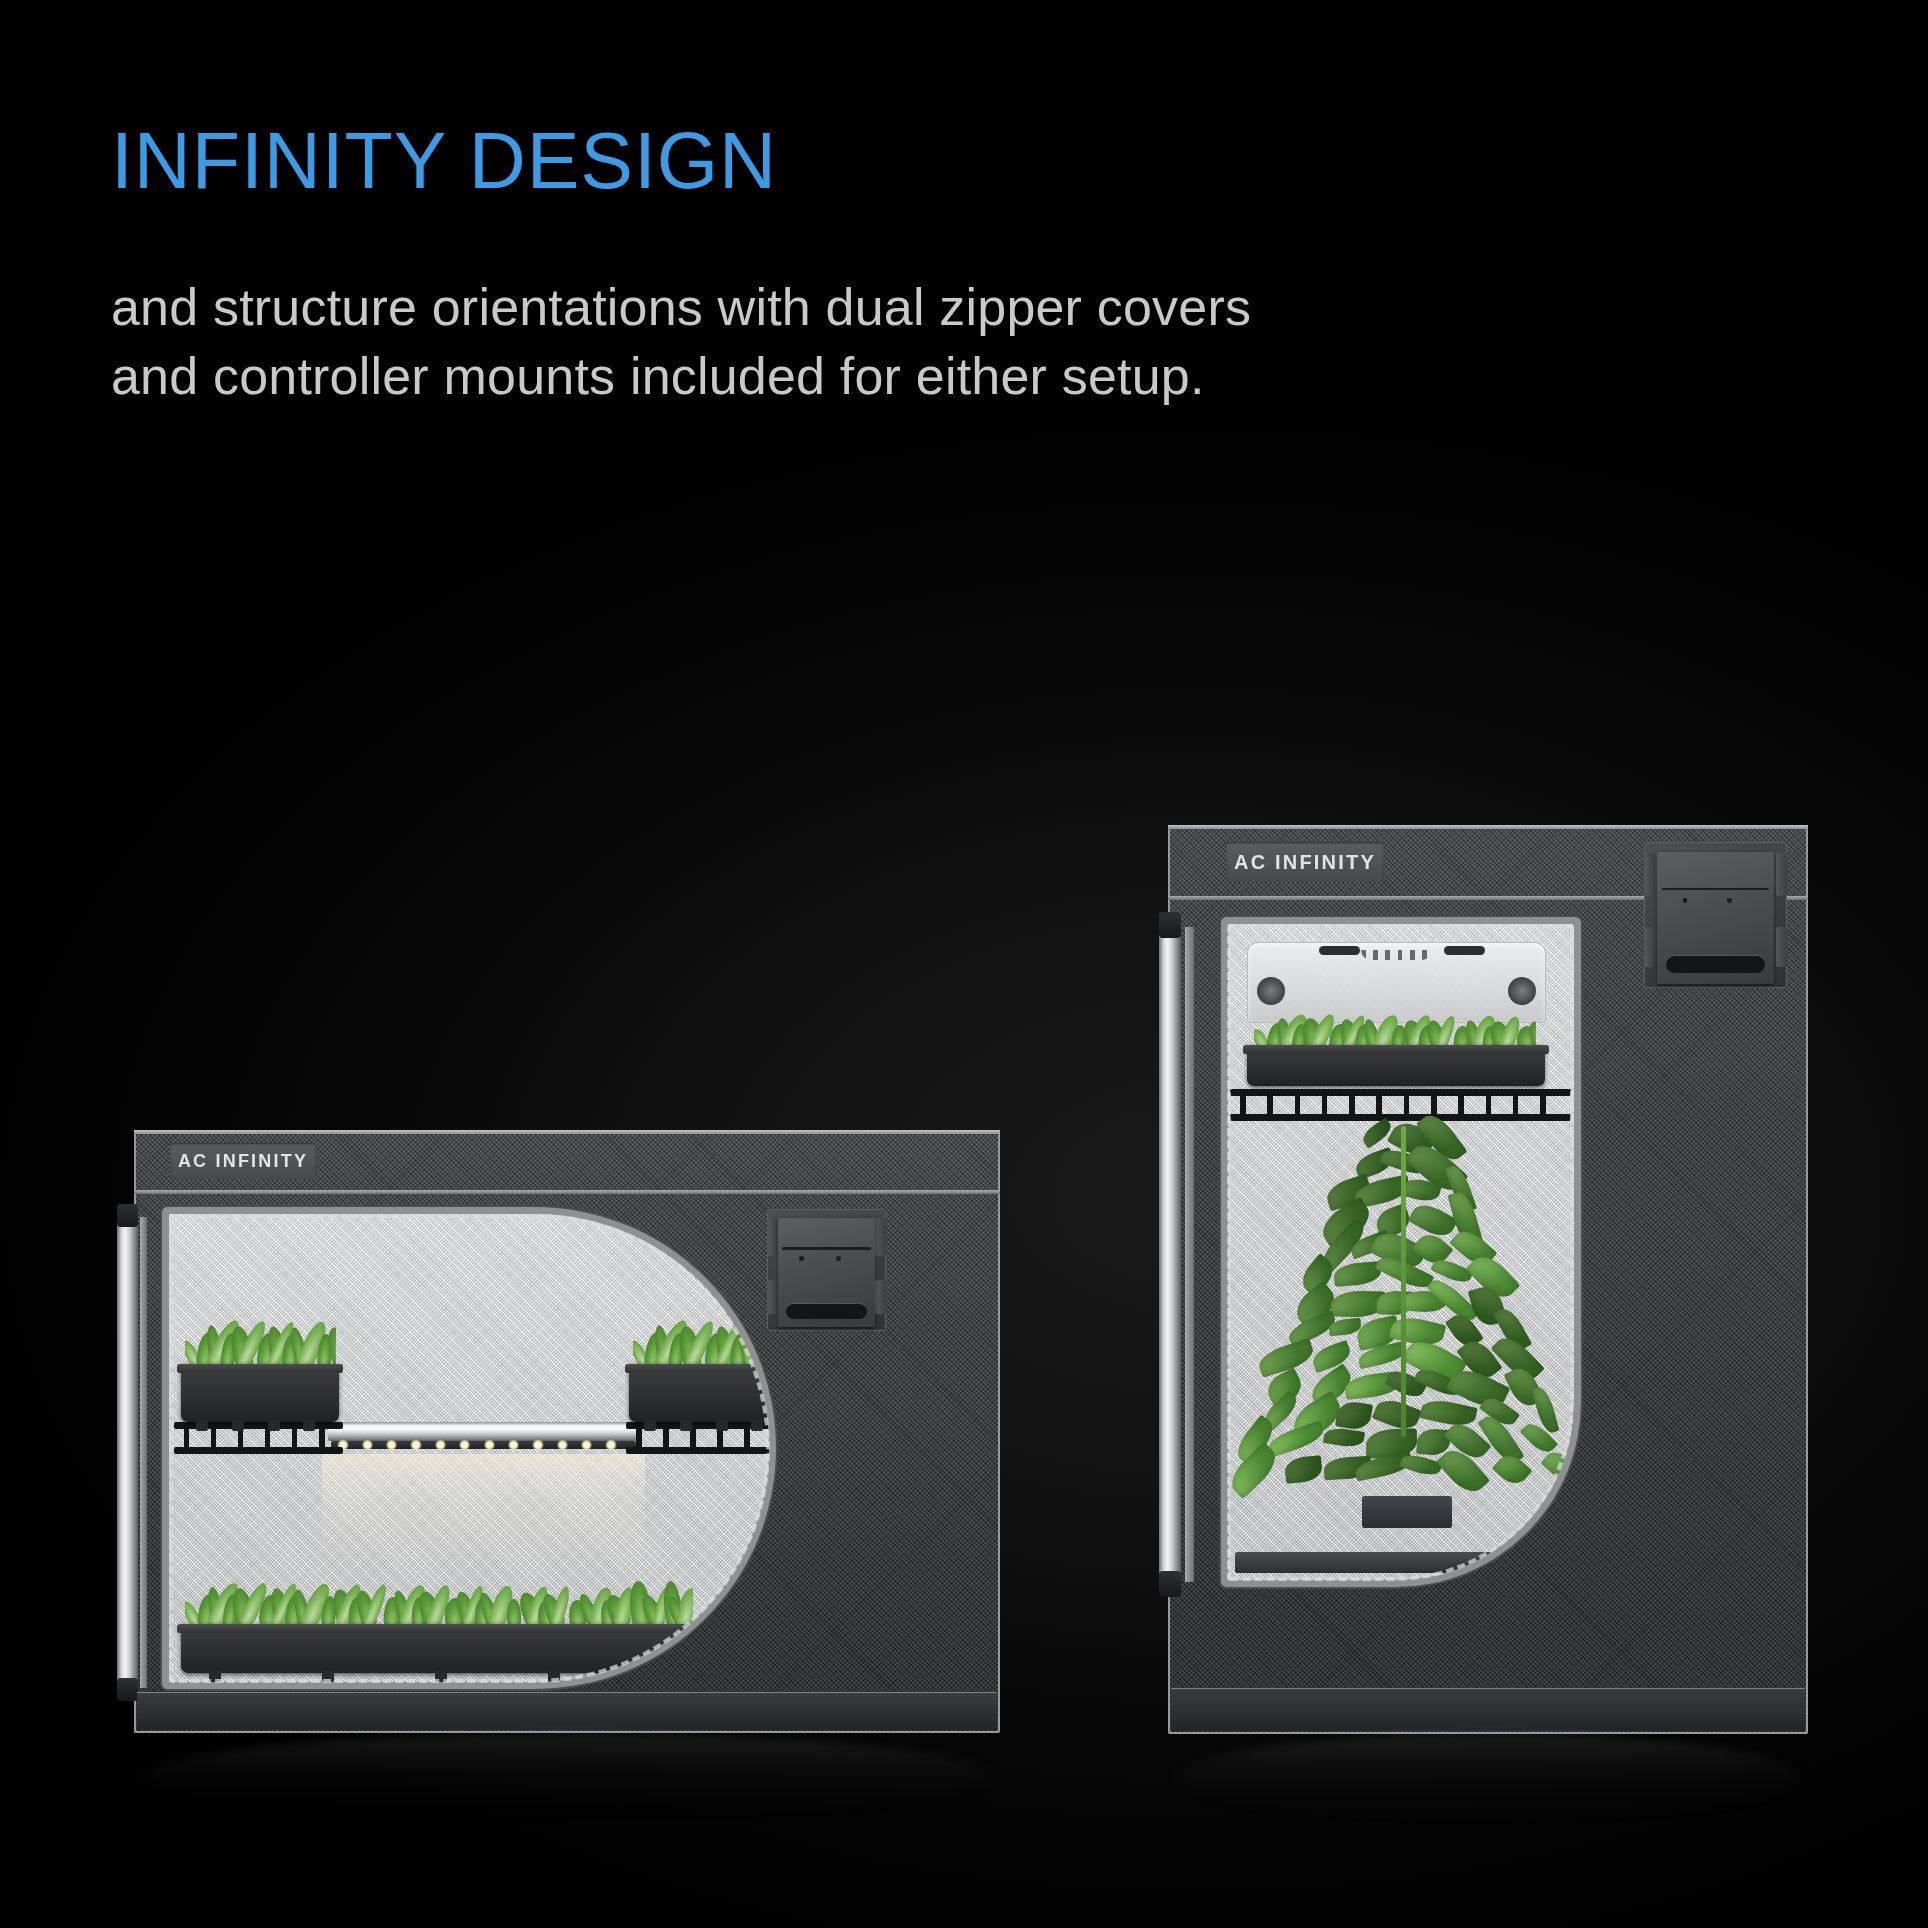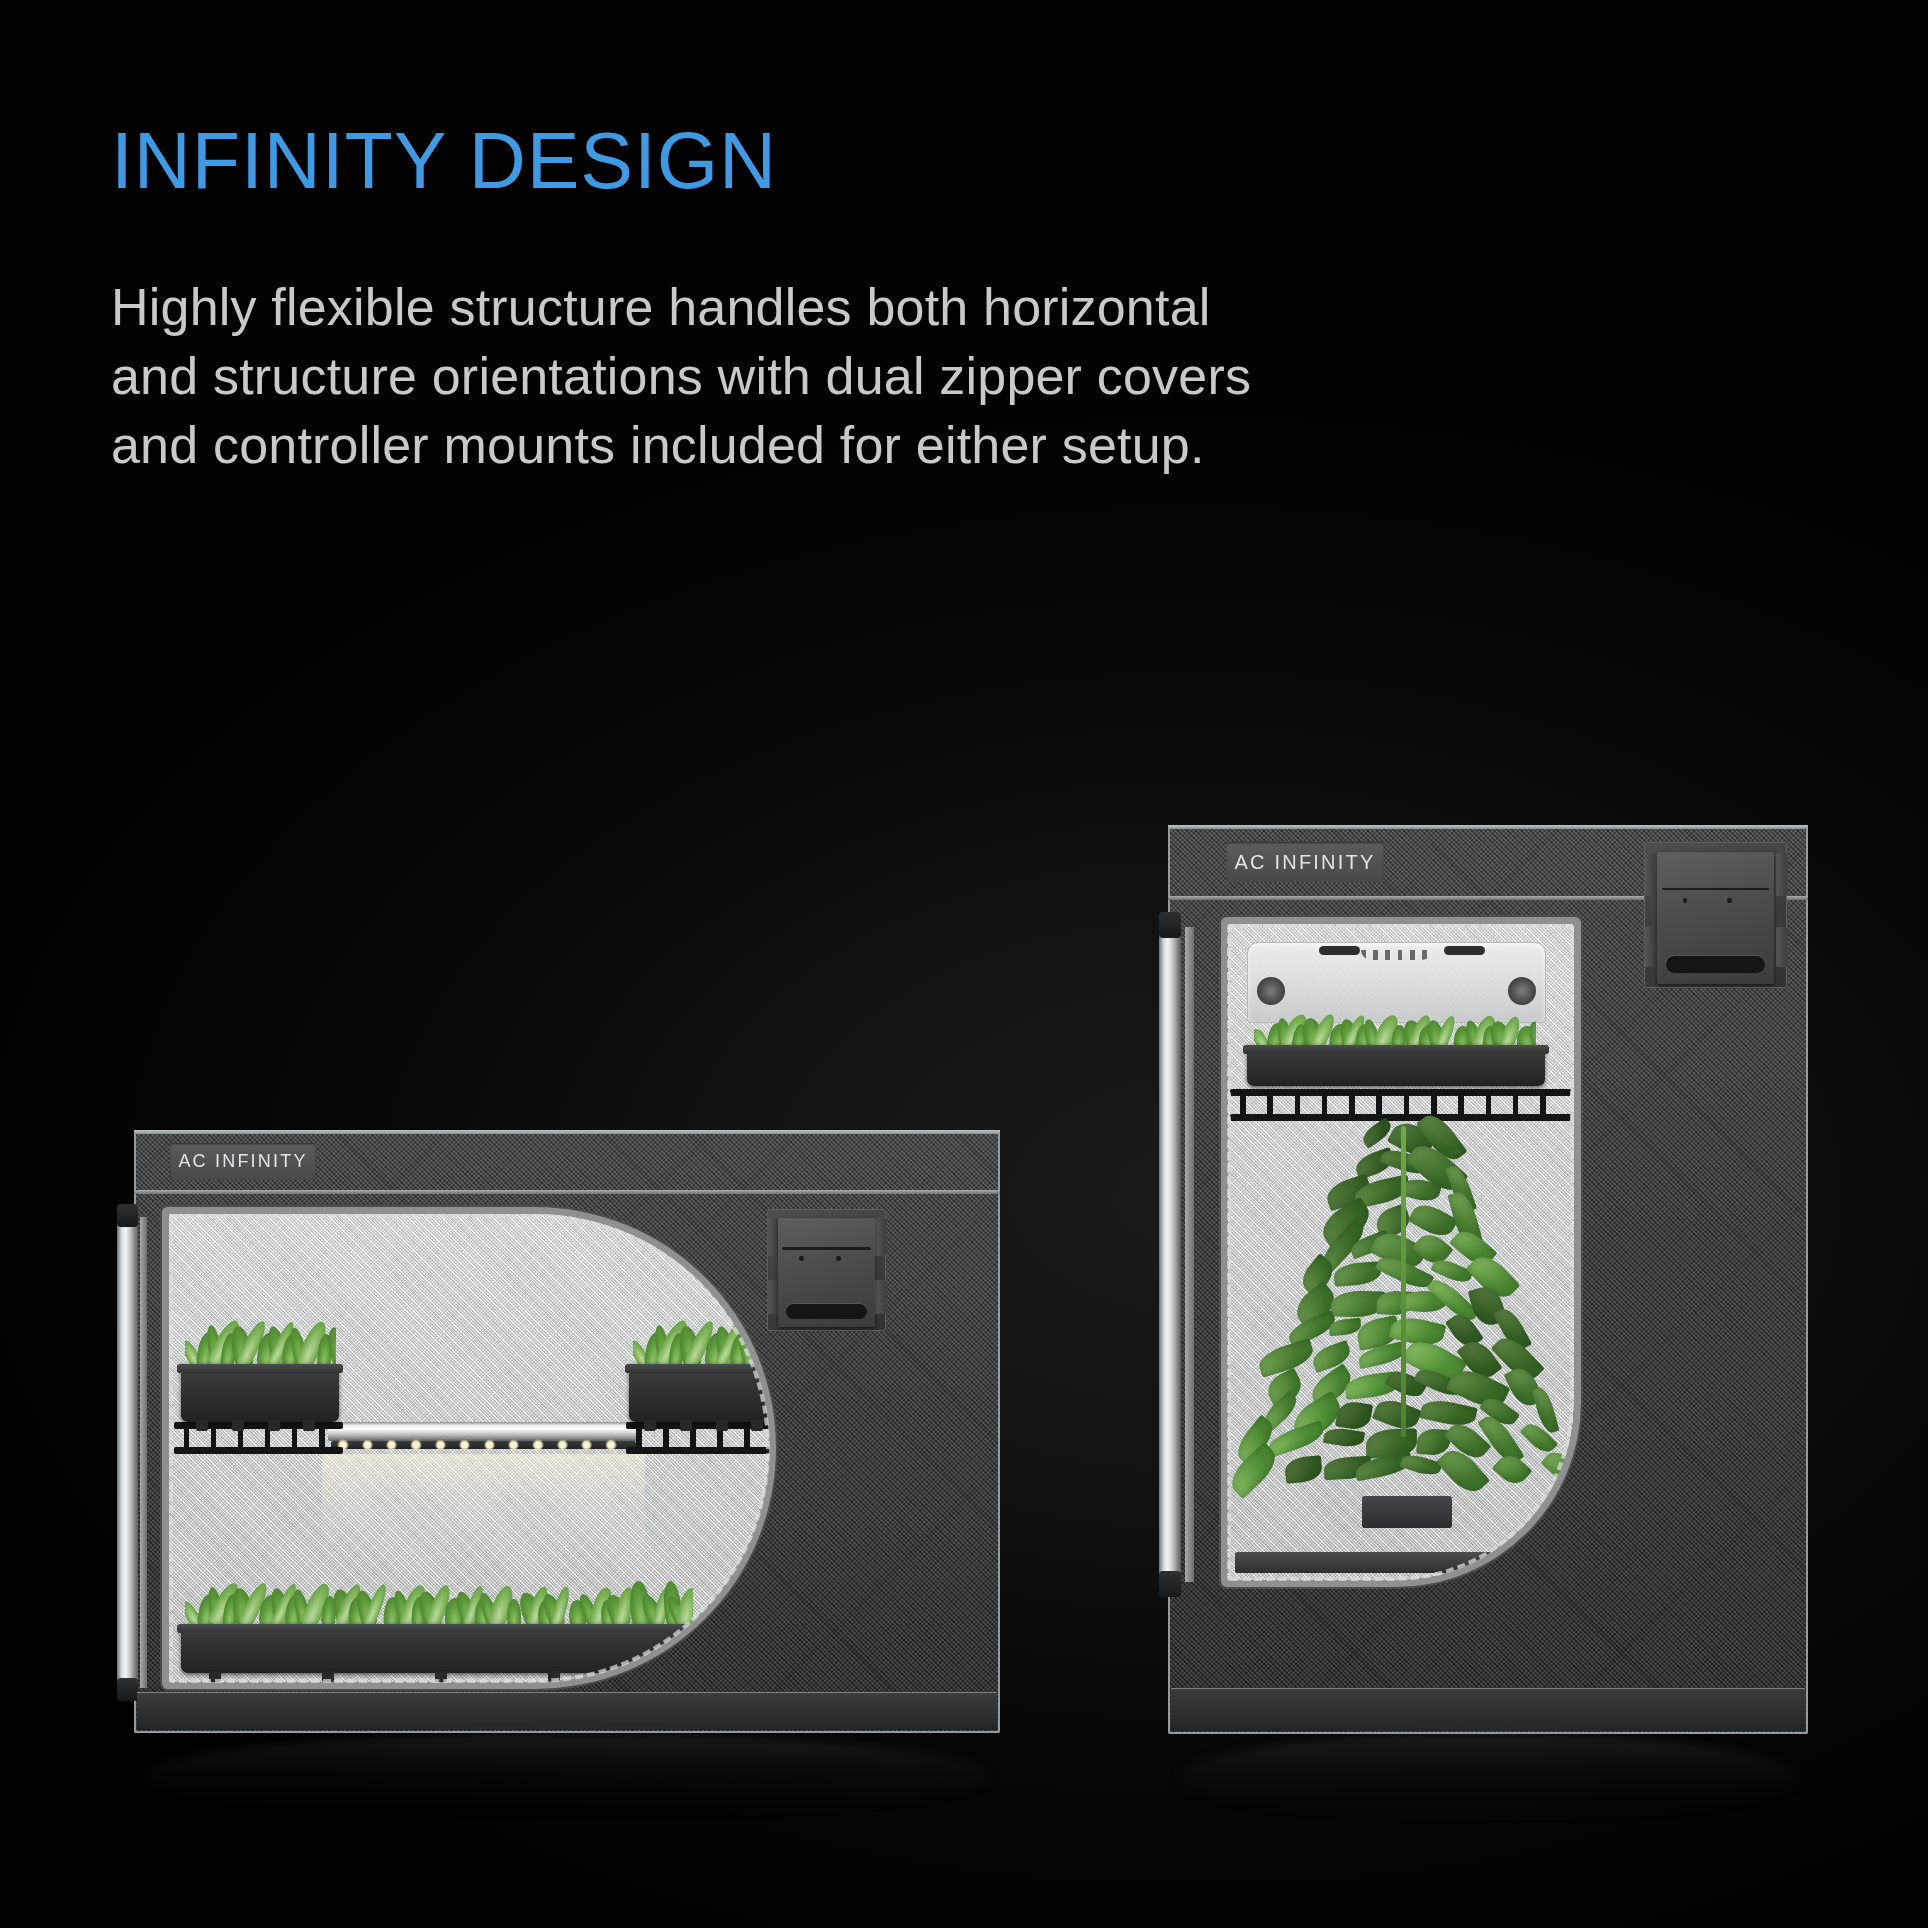--- a/index.html
+++ b/index.html
@@ -57,21 +57,21 @@
   .logo-badge {
     position:absolute;
     background:linear-gradient(180deg,#5a5c5e,#47494b);
     border-radius:3.8px;
     display:flex; align-items:center; justify-content:center;
     box-shadow:0 0.9px 1.9px rgba(0,0,0,.5) inset;
   }
   .logo-badge span {
     color:#e2e4e6;
     letter-spacing:2.2px;
-    font-weight:400;
+    font-weight:700;
     white-space:nowrap;
   }
 
   
   .ctrl-mount { position:absolute; }
   .ctrl-frame {
     position:absolute; inset:0;
     background:linear-gradient(160deg,#4d4f51 0%,#3e4042 40%,#303234 100%);
     border:1.9px solid #5d5f61;
     border-radius:2.8px;
@@ -214,21 +214,20 @@
     background:linear-gradient(180deg, rgba(135,138,142,.16) 0%, rgba(90,92,96,.05) 45%, rgba(0,0,0,0) 100%);
     filter:blur(4.7px);
   }
 </style>
 </head>
 <body>
 
 <div id="copy">
   <h1 id="headline">INFINITY DESIGN</h1>
   <p id="subcopy">
-    <span class="ln">Highly flexible structure handles both horizontal</span>
     <span class="ln">and structure orientations with dual zipper covers</span>
     <span class="ln">and controller mounts included for either setup.</span>
   </p>
 </div>
 
 <div class="tent" id="tentH" style="left:134px; top:1130px; width:866px; height:603px;">
 
   <div class="fabric"></div>
   <div class="tent-border"></div>
 

